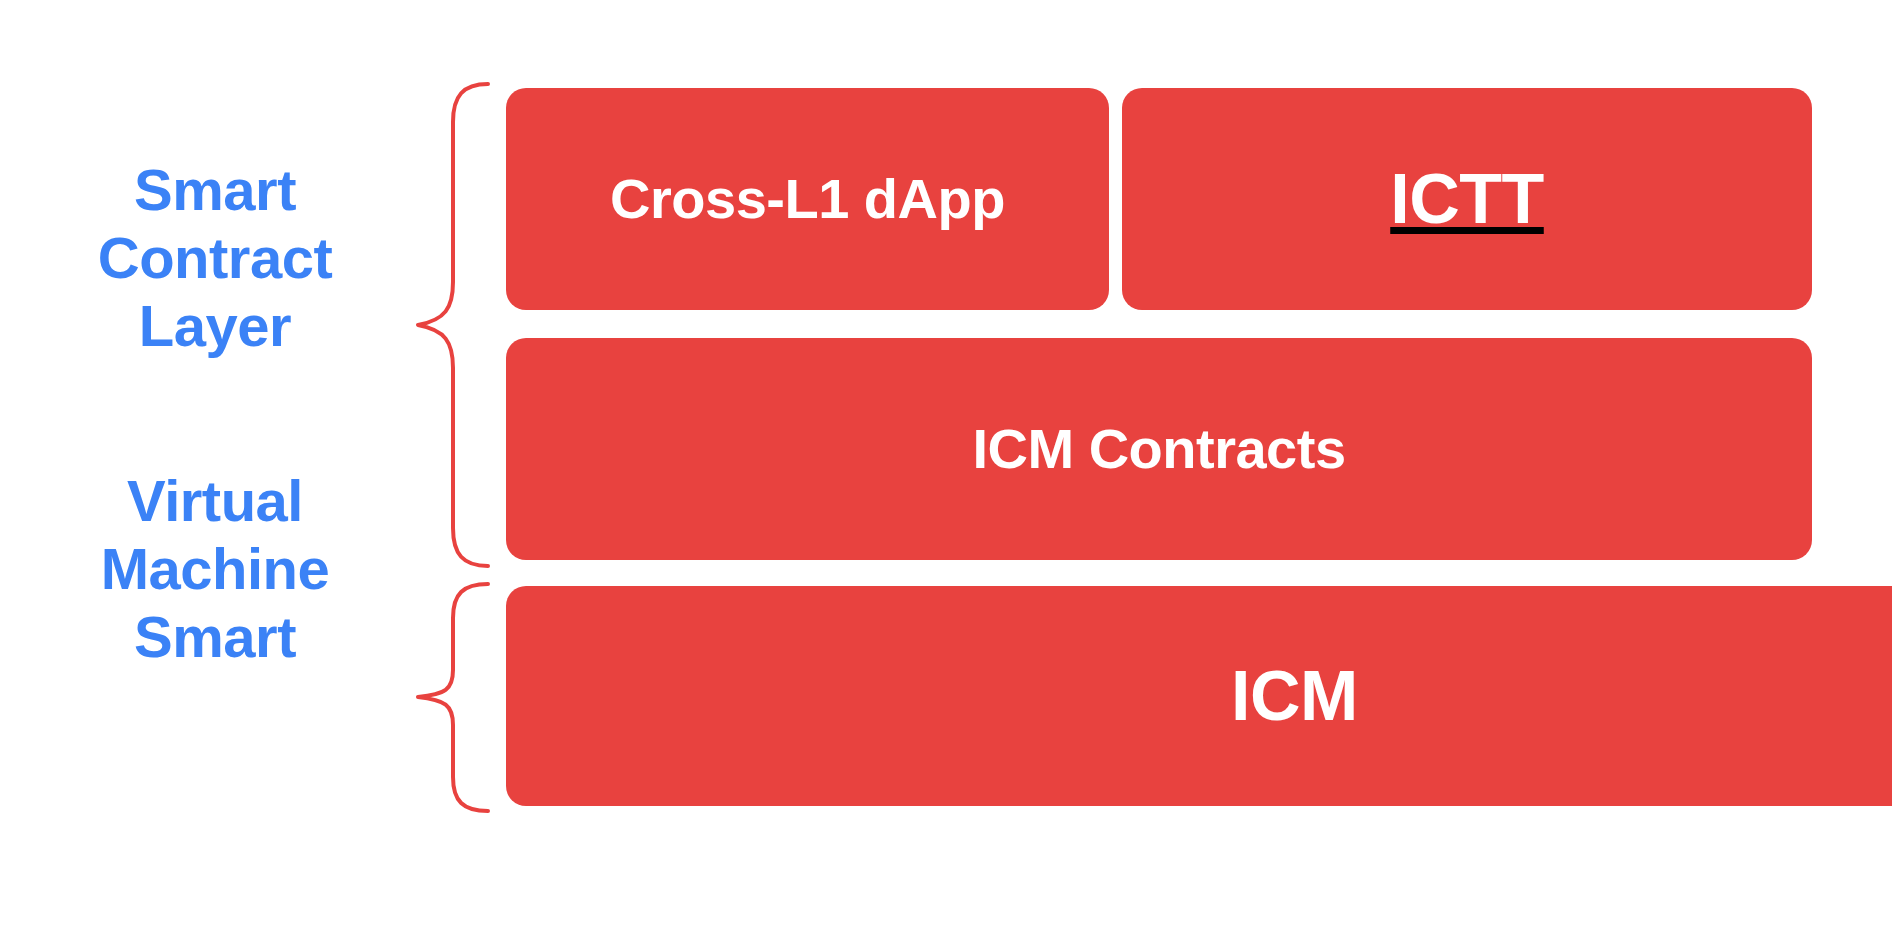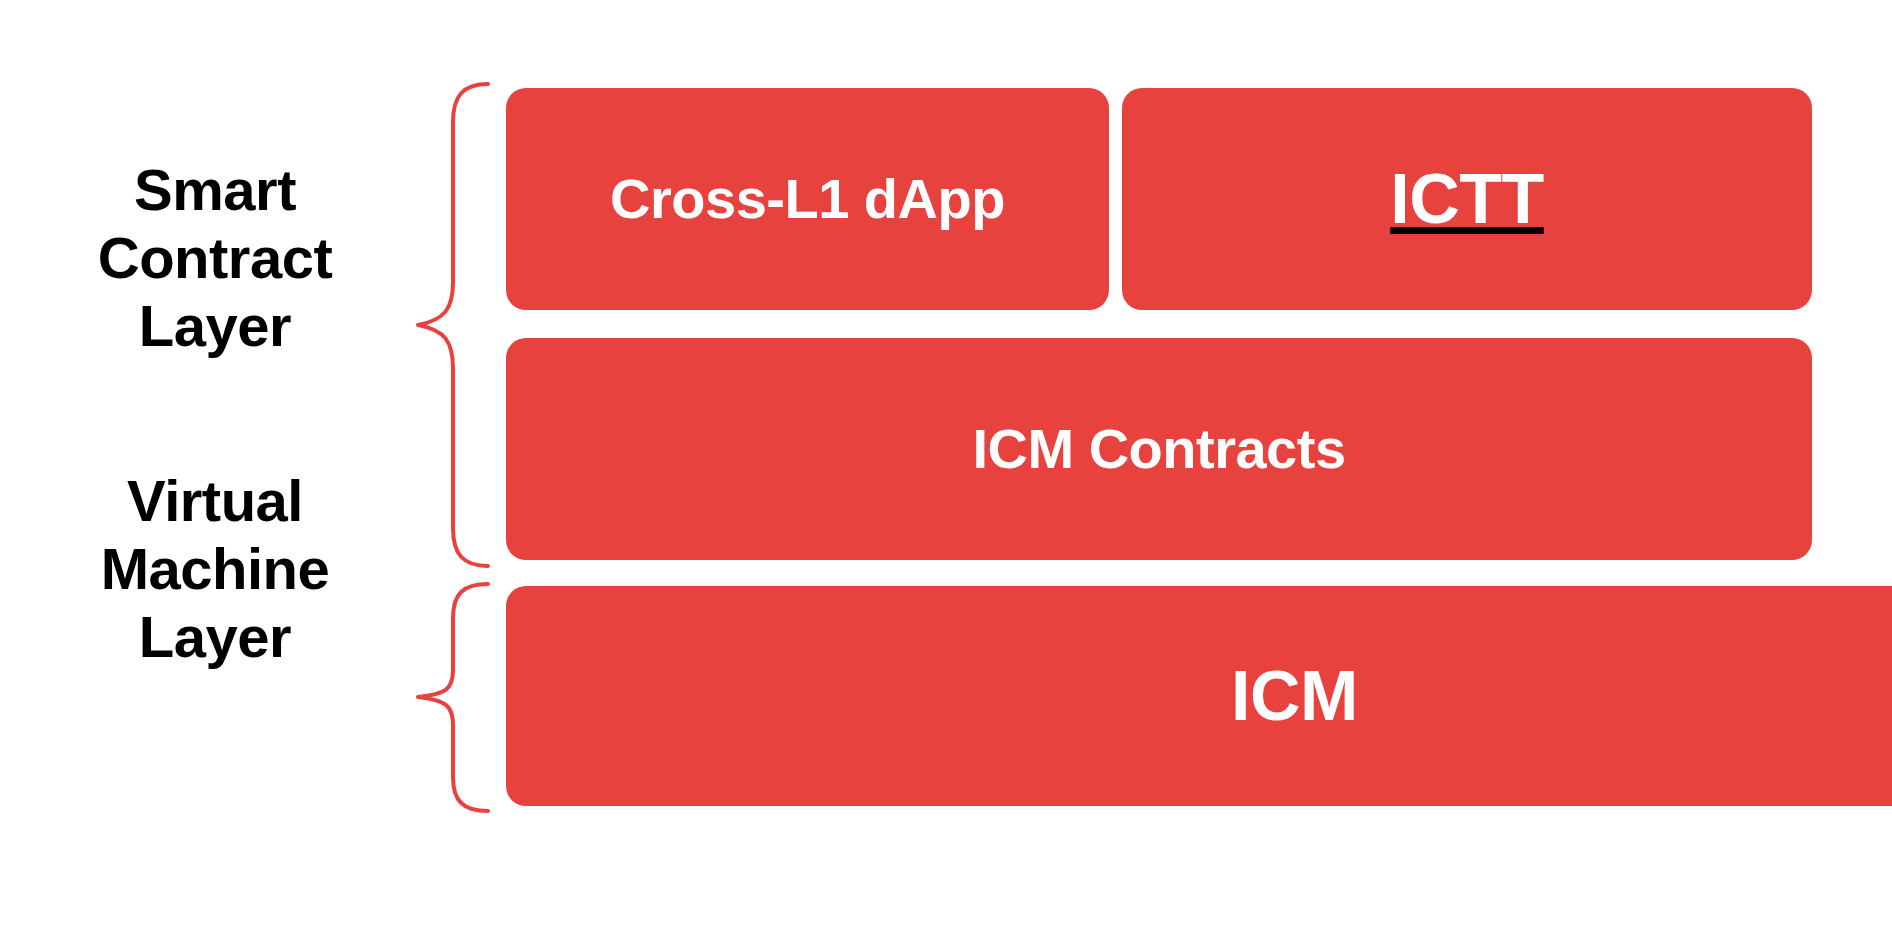--- a/index.html
+++ b/index.html
@@ -18,21 +18,21 @@
     background: #ffffff;
     overflow: hidden;
   }
 
   
   .group-label {
     position: absolute;
     text-align: center;
     font-family: "Liberation Sans", sans-serif;
     font-weight: bold;
-    color: #000000;
+    color: #3b82f6;
     font-size: 58px;
     line-height: 1.17;
     letter-spacing: -0.5px;
     white-space: pre-line;
     user-select: none;
   }
   #label-smart-contract-layer {
     left: 40px;
     top: 156px;
     width: 350px;
@@ -109,21 +109,21 @@
                L 48 202
                C 48 228, 40 240, 13 245
                C 40 250, 48 262, 48 288
                L 48 448
                C 48 474, 58 486, 83 486" fill="none" stroke="#E8423F" stroke-width="4" stroke-linecap="round" stroke-linejoin="round"></path>
     </svg>
   </div>
 
   <div id="label-virtual-machine-layer" class="group-label">Virtual
 Machine
-Layer</div>
+Smart</div>
 
   <div id="brace-virtual-machine" class="brace">
     <svg viewBox="0 0 95 235" preserveAspectRatio="none" aria-hidden="true">
       <path d="M 83 4
                C 58 4, 48 14, 48 38
                L 48 90
                C 48 110, 40 114, 13 117
                C 40 120, 48 125, 48 145
                L 48 197
                C 48 221, 58 231, 83 231" fill="none" stroke="#E8423F" stroke-width="4" stroke-linecap="round" stroke-linejoin="round"></path>

